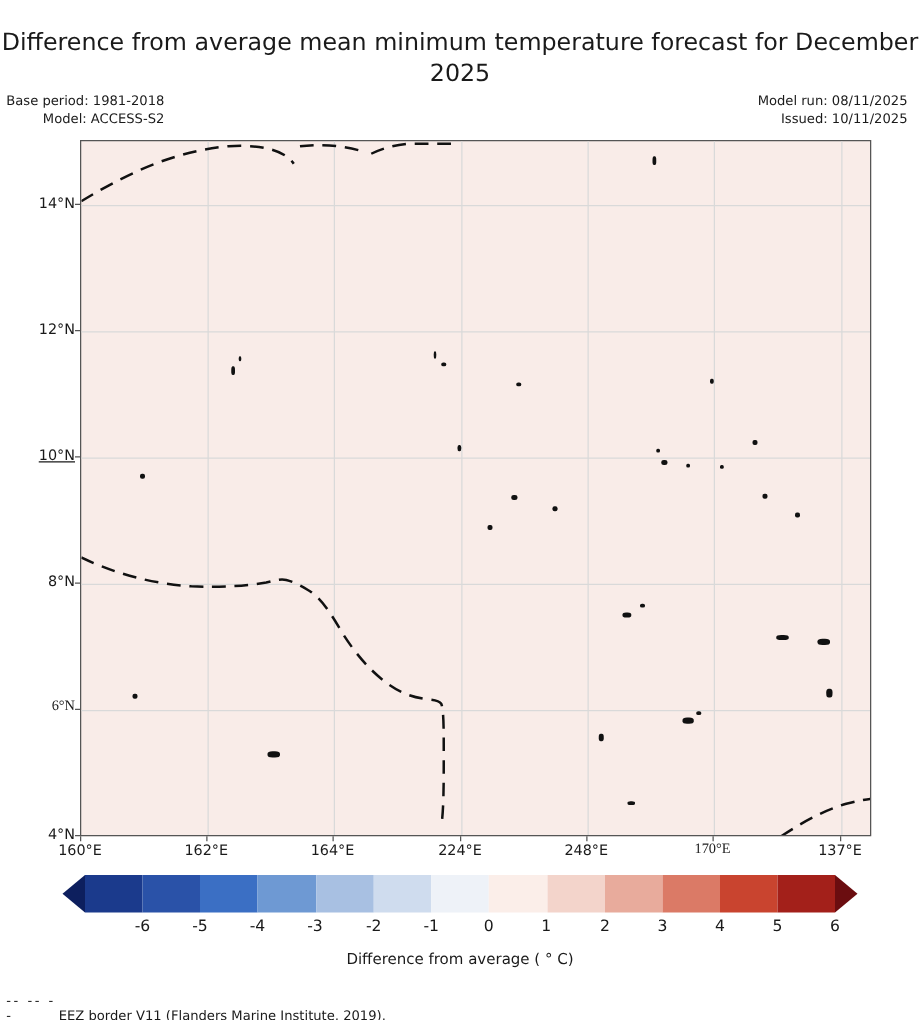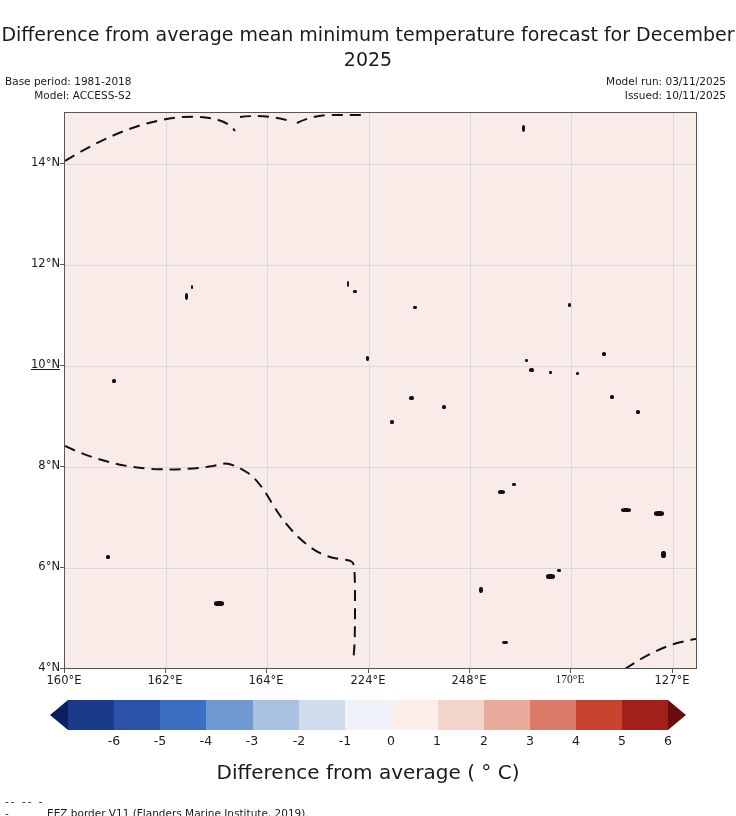--- a/index.html
+++ b/index.html
@@ -122,21 +122,21 @@
     width: 40px;
     text-align: center;
     color: #1a1a1a;
   }
   .cbar-title {
     position: absolute;
     left: 0;
     top: 760px;
     width: 736px;
     text-align: center;
-    font-size: 20px;
+    font-size: 12px;
     color: #1a1a1a;
   }
   .footnote {
     position: absolute;
     left: 5px;
     top: 795px;
     font-size: 10.5px;
     color: #1a1a1a;
   }
   .dashsample {
@@ -148,21 +148,21 @@
 </head>
 <body>
 
 <div class="title">Difference from average mean minimum temperature forecast for December 2025</div>
 
 <div class="meta meta-left">
   <div>Base period: 1981-2018</div>
   <div>Model: ACCESS-S2</div>
 </div>
 <div class="meta meta-right">
-  <div>Model run: 03/11/2025</div>
+  <div>Model run: 08/11/2025</div>
   <div>Issued: 10/11/2025</div>
 </div>
 
 <div class="map-frame">
 
   <div class="grid-line grid-v" style="left:101px;"></div>
   <div class="grid-line grid-v" style="left:202px;"></div>
   <div class="grid-line grid-v" style="left:304px;"></div>
   <div class="grid-line grid-v" style="left:405px;"></div>
   <div class="grid-line grid-v" style="left:506px;"></div>
@@ -221,37 +221,37 @@
   <div class="coast" style="left:437px; top:528px; width:6px;  height:3px;"></div>
   <div class="coast" style="left:481px; top:461px; width:9px;  height:5px;"></div>
   <div class="coast" style="left:492px; top:456px; width:4px;  height:3px;"></div>
 
 </div>
 
 <div class="ytick-label" style="left:6px;  top:155px;">14°N</div>
 <div class="ytick-label" style="left:6px;  top:256px;">12°N</div>
 <div class="ytick-label" style="left:6px;  top:357px;text-decoration:underline;">10°N</div>
 <div class="ytick-label" style="left:6px;  top:458px;">8°N</div>
-<div class="ytick-label" style="left:6px;  top:559px;">6°N</div>
+<div class="ytick-label" style="left:6px;  top:559px;font-family:Liberation Serif, serif;">6°N</div>
 <div class="ytick-label" style="left:6px;  top:660px;">4°N</div>
 
 <div class="tick-mark" style="left:60px; top:163px; width:4px; height:1px;"></div>
 <div class="tick-mark" style="left:60px; top:264px; width:4px; height:1px;"></div>
 <div class="tick-mark" style="left:60px; top:365px; width:4px; height:1px;"></div>
 <div class="tick-mark" style="left:60px; top:466px; width:4px; height:1px;"></div>
 <div class="tick-mark" style="left:60px; top:567px; width:4px; height:1px;"></div>
 <div class="tick-mark" style="left:60px; top:668px; width:4px; height:1px;"></div>
 
 <div class="xtick-label" style="left:34px;">160°E</div>
 <div class="xtick-label" style="left:135px;">162°E</div>
 <div class="xtick-label" style="left:236px;">164°E</div>
 <div class="xtick-label" style="left:338px;">224°E</div>
 <div class="xtick-label" style="left:439px;">248°E</div>
 <div class="xtick-label" style="left:540px;font-family:Liberation Serif, serif;">170°E</div>
-<div class="xtick-label" style="left:642px;">127°E</div>
+<div class="xtick-label" style="left:642px;">137°E</div>
 
 <div class="tick-mark" style="left:64px;  top:669px; width:1px; height:4px;"></div>
 <div class="tick-mark" style="left:165px; top:669px; width:1px; height:4px;"></div>
 <div class="tick-mark" style="left:266px; top:669px; width:1px; height:4px;"></div>
 <div class="tick-mark" style="left:368px; top:669px; width:1px; height:4px;"></div>
 <div class="tick-mark" style="left:469px; top:669px; width:1px; height:4px;"></div>
 <div class="tick-mark" style="left:570px; top:669px; width:1px; height:4px;"></div>
 <div class="tick-mark" style="left:672px; top:669px; width:1px; height:4px;"></div>
 
 <div class="cbar-wrap">

